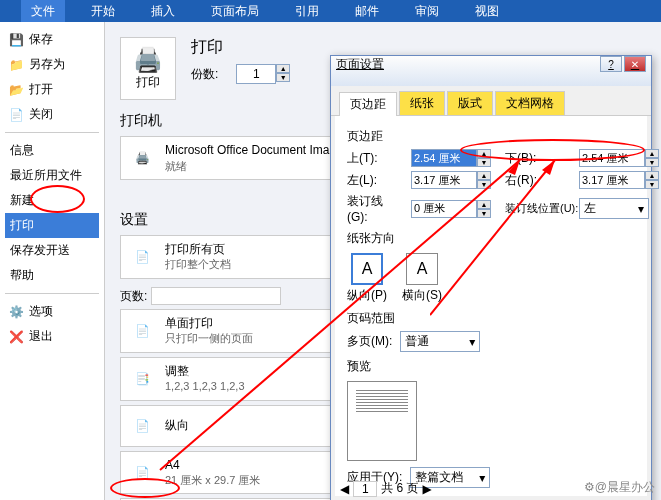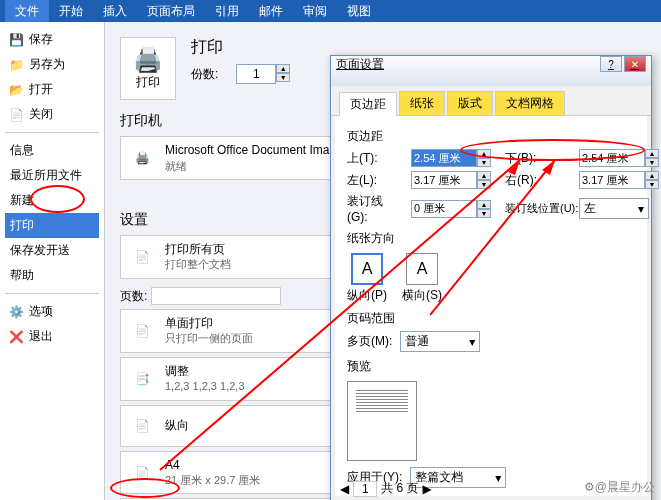--- a/index.html
+++ b/index.html
@@ -1,19 +1,19 @@
 <!DOCTYPE html>
 <html><head>
   <meta charset="utf-8">
   <style>
     * { margin: 0; padding: 0; box-sizing: border-box; font-family: "Microsoft YaHei", SimSun, sans-serif; font-size: 12px; }
     body { background: #e8ecf4; width: 661px; height: 500px; overflow: hidden; position: relative; }
     
     .ribbon-tabs { background: #1e5fb4; height: 22px; display: flex; align-items: center; padding-left: 5px; }
-    .ribbon-tab { color: #fff; padding: 3px 10px; cursor: pointer; }
+    .ribbon-tab { color: #fff; padding: 3px 10px; cursor: pointer; margin-left: 16px; }
     .ribbon-tab.active { background: #3b7dd8; }
     
     .backstage { display: flex; height: calc(100% - 22px); }
     .sidebar { width: 105px; background: #fff; padding: 5px; border-right: 1px solid #ccc; }
     .sidebar-item { display: flex; align-items: center; padding: 4px 5px; gap: 5px; cursor: pointer; }
     .sidebar-item.active { background: #3b7dd8; color: #fff; }
     .sidebar-item .icon { width: 14px; height: 14px; display: inline-flex; align-items: center; justify-content: center; }
     .sidebar-divider { border-top: 1px solid #ccc; margin: 5px 0; }
     .print-circle { position: absolute; left: 30px; top: 185px; width: 55px; height: 28px; border: 2px solid red; border-radius: 50%; pointer-events: none; }
     
@@ -298,21 +298,21 @@
         <div class="preview-line"></div>
         <div class="preview-line"></div>
         <div class="preview-line"></div>
         <div class="preview-line"></div>
         <div class="preview-line"></div>
         <div class="preview-line"></div>
     </div>
 
     <div style="display:flex;gap:8px;align-items:center">
       <span>应用于(Y):</span>
-      <span class="select-box" style="width:96px">
+      <span class="select-box" style="width:80px">
           <span>整篇文档</span>
           <span style="margin-left:auto">▾</span>
         </span>
     </div>
   </div>
   <div class="dlg-footer">
     <span class="dlg-btn">设为默认值(D)</span>
     <div class="footer-right">
       <span class="dlg-btn">确定</span>
       <span class="dlg-btn">取消</span>

